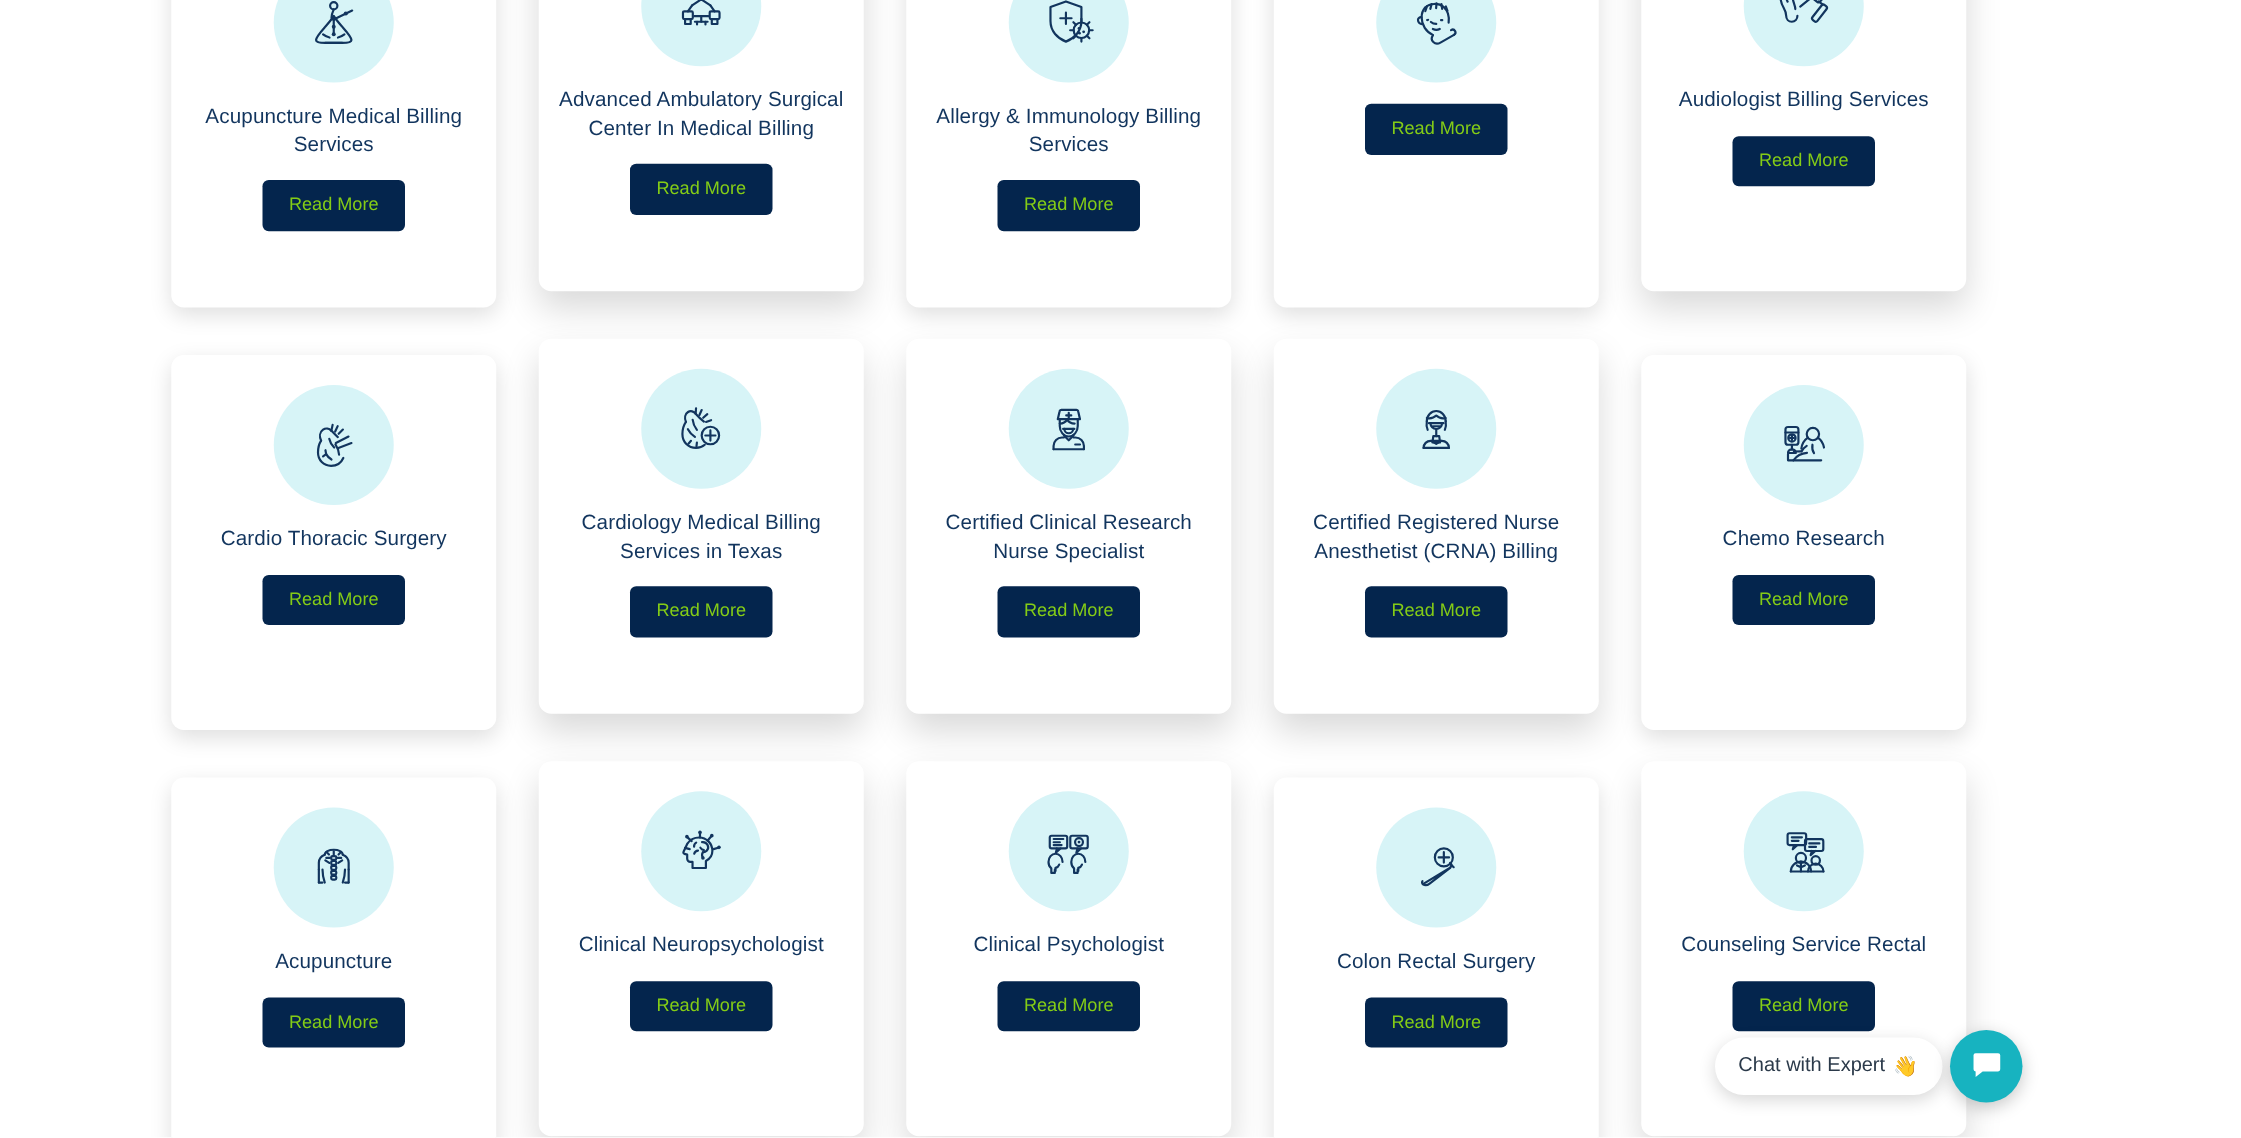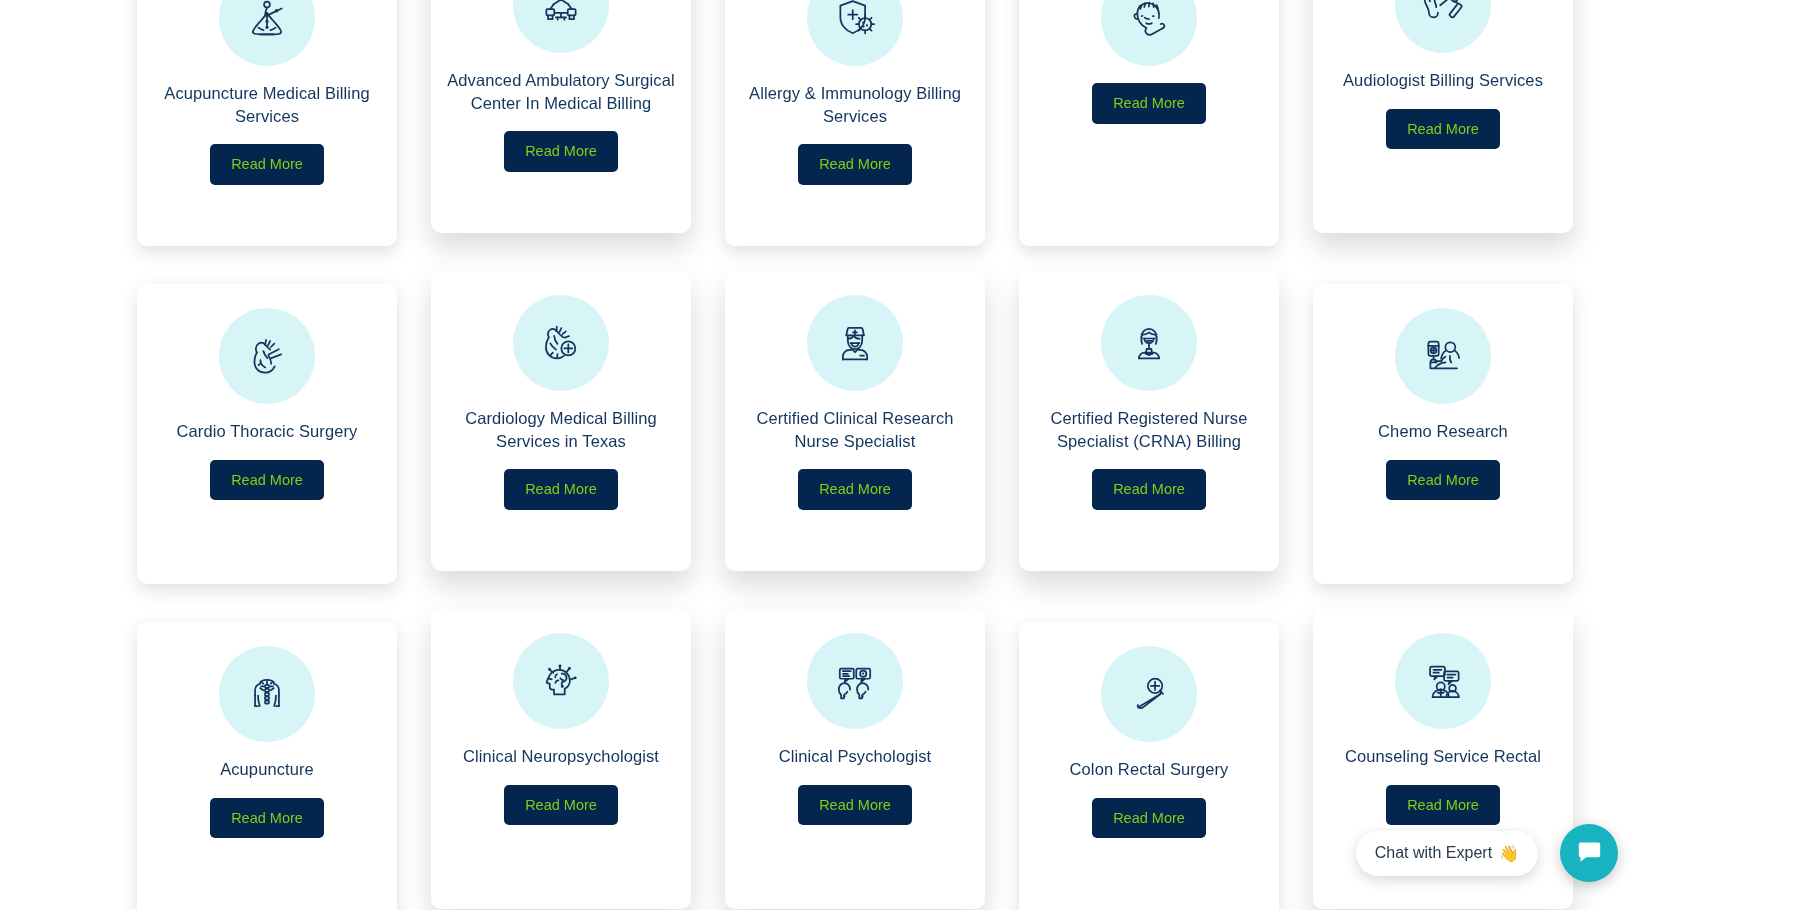--- a/index.html
+++ b/index.html
@@ -95,21 +95,21 @@
     white-space: nowrap;
   }
 
   
   .chat-widget {
     position: absolute;
     right: 22px;
     bottom: 28px;
     display: flex;
     align-items: center;
-    gap: 22px;
+    gap: 6px;
     z-index: 40;
   }
   .chat-pill {
     background: #ffffff;
     border-radius: 26px;
     box-shadow: 0 4px 14px rgba(0,0,0,0.16);
     padding: 13px 19px;
     font-size: 16px;
     color: #2b3a4a;
     white-space: nowrap;
@@ -287,21 +287,21 @@
             <path d="M19.9 20c0 2.3 1.8 4.2 4.1 4.2s4.1-1.9 4.1-4.2"></path>
             <path d="M21.6 22.2h4.8"></path>
             <path d="M24 24.2v5.1"></path>
             <path d="M21.9 29.3h4.2l.6 4.5h-5.4z"></path>
             <path d="M15 37.6c0-2.8 2.2-5 5-5h8c2.8 0 5 2.2 5 5"></path>
             <path d="M15 37.6h18"></path>
             <path d="M20.4 32.6l3.6 2.2 3.6-2.2"></path>
             <path d="M17.3 16.4c2.6.5 5.1-.2 6.7-1.8 1.6 1.6 4.1 2.3 6.7 1.8"></path>
           </svg>
         </div>
-        <div class="card-title">Certified Registered Nurse Specialist (CRNA) Billing</div>
+        <div class="card-title">Certified Registered Nurse Anesthetist (CRNA) Billing</div>
         <button class="read-more">Read More</button>
       </div>
       <div class="card">
         <div class="icon-circle">
           <svg viewBox="0 0 48 48">
             <rect x="11" y="11.2" width="9.2" height="12.6" rx="1.8"></rect>
             <path d="M11 15.1h9.2"></path>
             <circle cx="15.6" cy="19" r="2.6"></circle>
             <path d="M15.6 17.5v3M14.1 19h3"></path>
             <path d="M15.6 23.8v3.3"></path>

